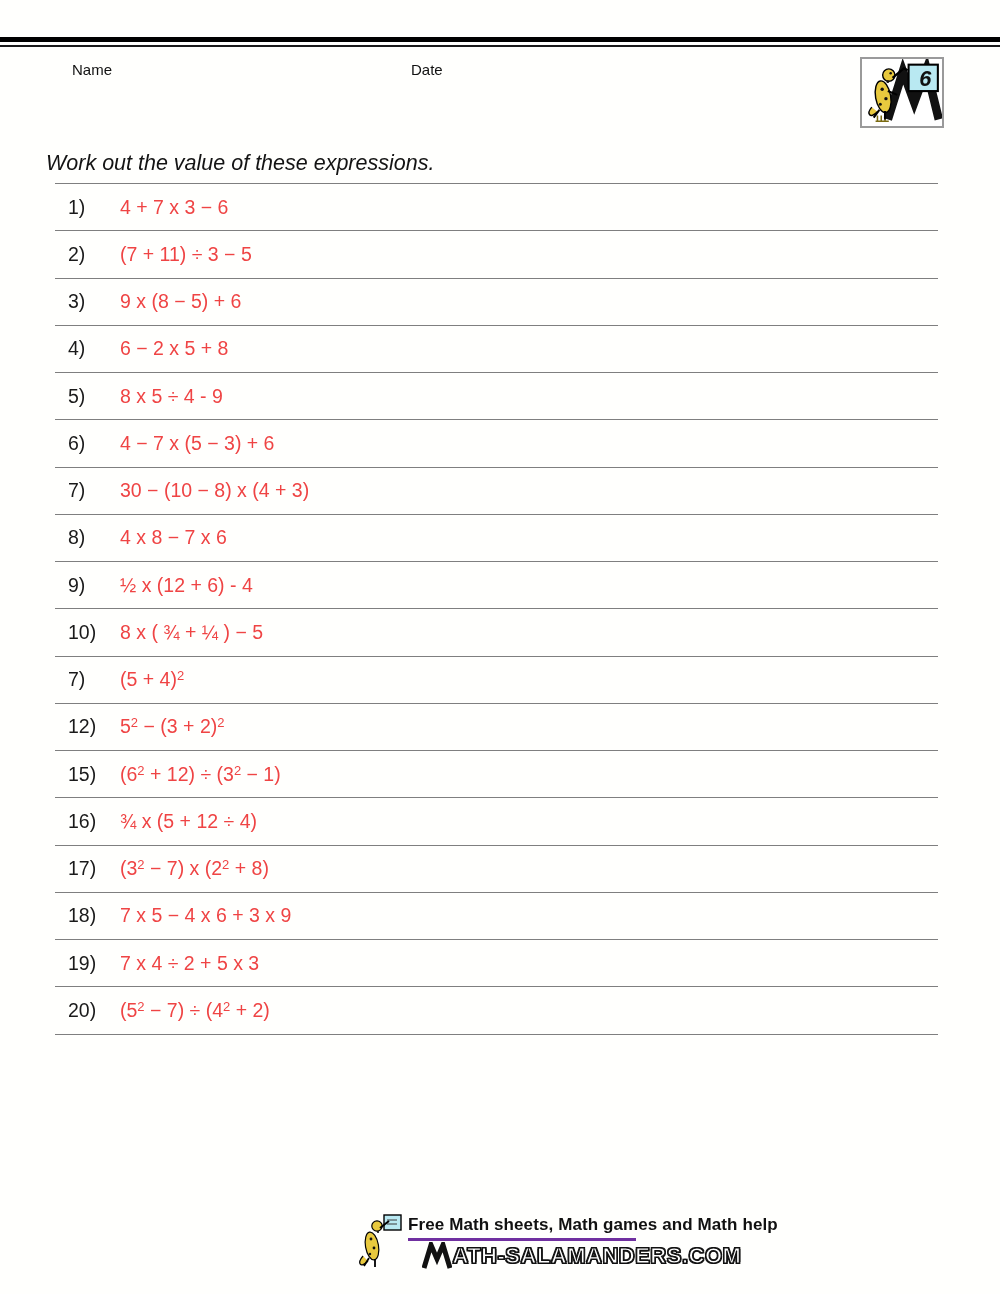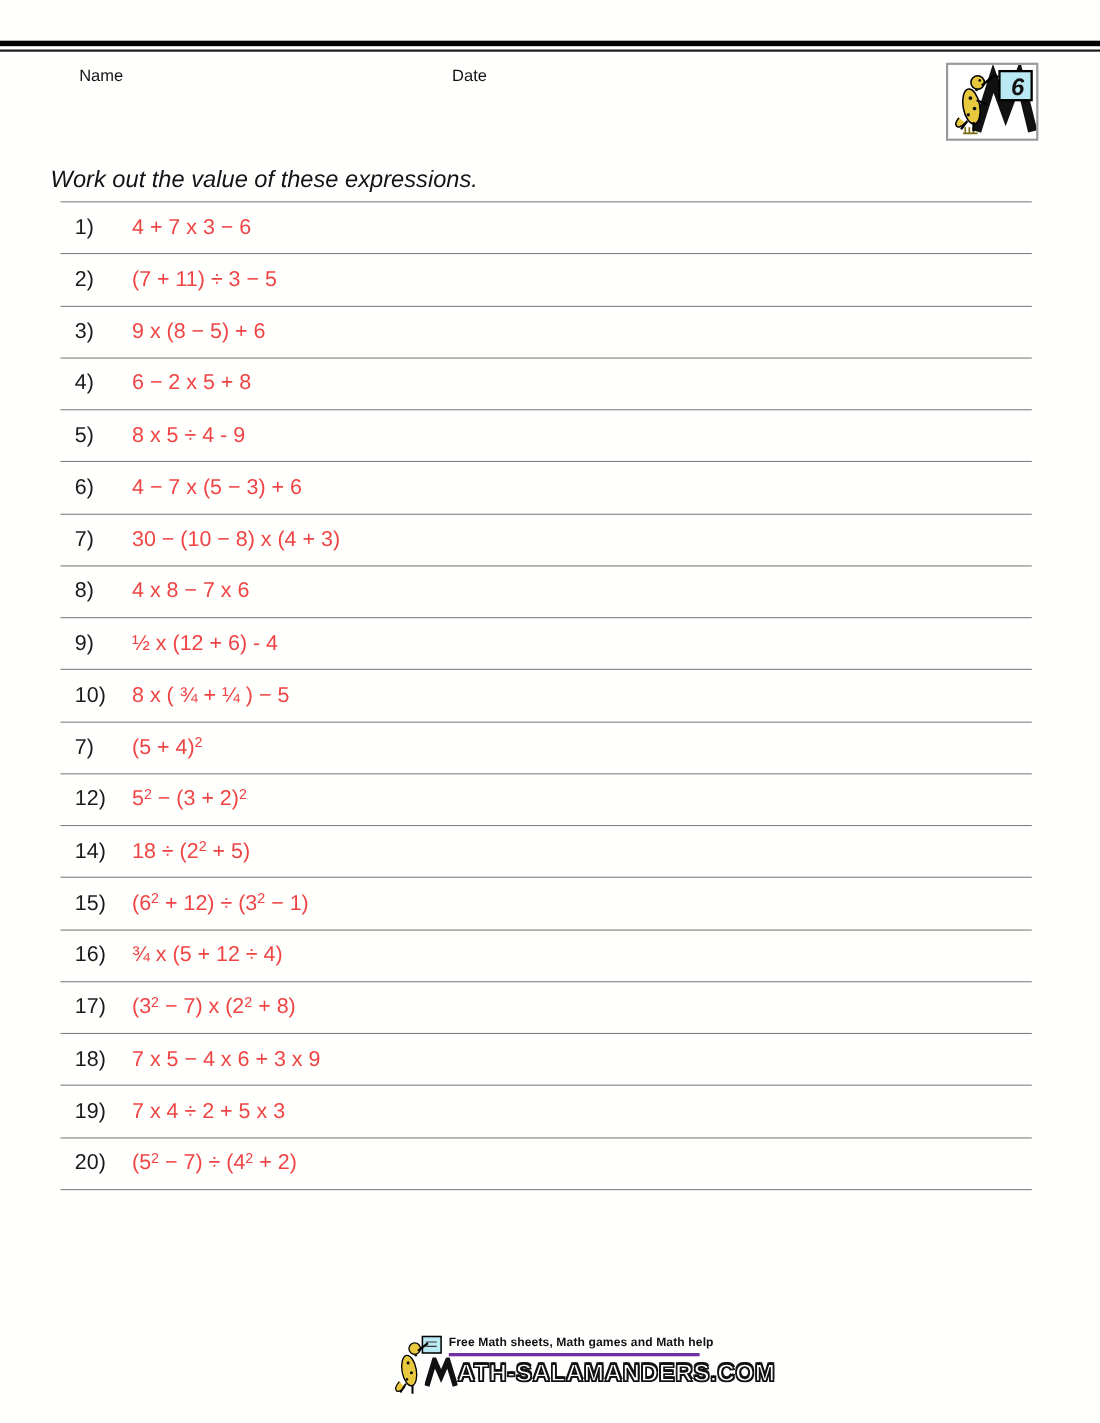--- a/index.html
+++ b/index.html
@@ -42,21 +42,21 @@
     box-sizing:border-box;width:65px;padding-left:13px;flex:0 0 65px;
     font-size:19.5px;color:#1a1a1a;
   }
   .qexpr{font-size:19.5px;color:#ef4444;white-space:nowrap;}
   .qexpr sup{font-size:13px;line-height:0;vertical-align:6px;}
 
   
   .footer{position:absolute;left:356px;top:1209px;width:300px;height:66px;}
   .f-sala{position:absolute;left:0;top:4px;width:52px;height:58px;}
   .f-right{position:absolute;left:52px;top:6px;}
-  .f-tagline{font-size:11px;font-weight:bold;color:#111;white-space:nowrap;letter-spacing:0.1px;}
+  .f-tagline{font-size:17px;font-weight:bold;color:#111;white-space:nowrap;letter-spacing:0.1px;}
   .f-underline{width:228px;height:3px;background:#7030a0;margin-top:3px;}
   .f-siteline{display:flex;align-items:flex-end;margin-top:1px;margin-left:-22px;justify-content:center;}
   .f-m svg{display:block;width:30px;height:27px;}
   .f-site{
     font-size:22px;font-weight:bold;letter-spacing:0.5px;white-space:nowrap;
     color:#fff;-webkit-text-stroke:1.2px #111;
     text-shadow:-1px -1px 0 #111,1px -1px 0 #111,-1px 1px 0 #111,1px 1px 0 #111;
   }
 </style>
 </head>
@@ -143,24 +143,20 @@
         <span class="qnum">10)</span>
         <span class="qexpr">8 x ( ¾ + ¼ ) − 5</span>
       </div>
       <div class="qrow">
         <span class="qnum">7)</span>
         <span class="qexpr">(5 + 4)<sup>2</sup></span>
       </div>
       <div class="qrow">
         <span class="qnum">12)</span>
         <span class="qexpr">5<sup>2</sup> − (3 + 2)<sup>2</sup></span>
-      </div>
-      <div class="qrow">
-        <span class="qnum">14)</span>
-        <span class="qexpr">18 ÷ (2<sup>2</sup> + 5)</span>
       </div>
       <div class="qrow">
         <span class="qnum">15)</span>
         <span class="qexpr">(6<sup>2</sup> + 12) ÷ (3<sup>2</sup> − 1)</span>
       </div>
       <div class="qrow">
         <span class="qnum">16)</span>
         <span class="qexpr">¾ x (5 + 12 ÷ 4)</span>
       </div>
       <div class="qrow">

